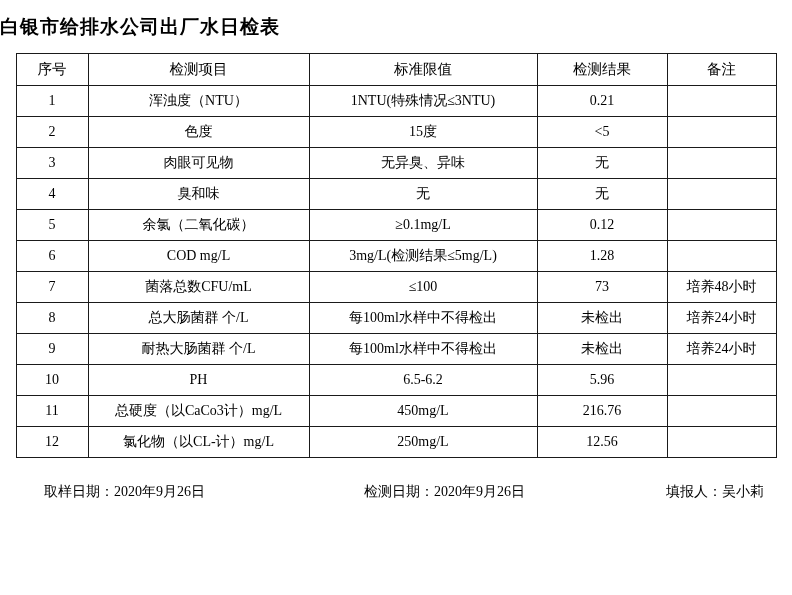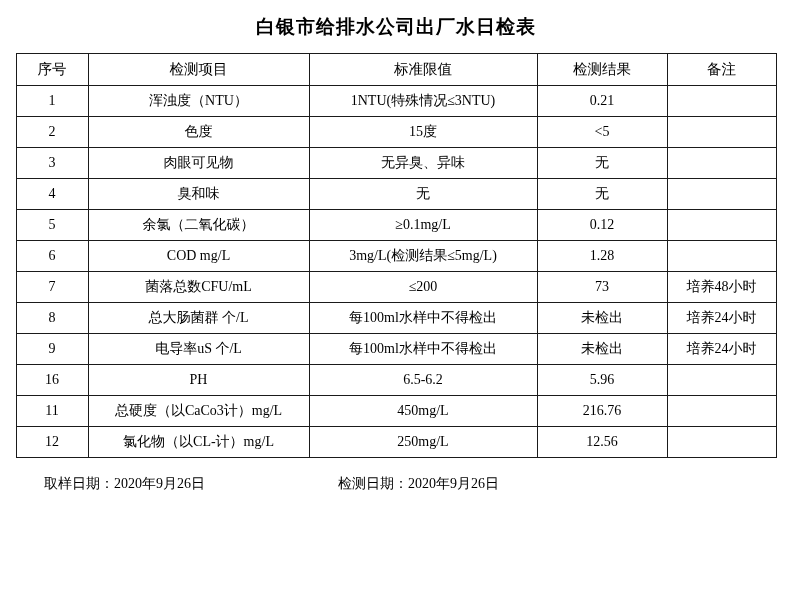--- a/index.html
+++ b/index.html
@@ -14,21 +14,21 @@
     color: #000000;
     overflow: hidden;
   }
   .page {
     position: relative;
     width: 792px;
     height: 595px;
     box-sizing: border-box;
   }
   .title {
-    text-align: center;
+    text-align: left;
     font-size: 19px;
     font-weight: bold;
     letter-spacing: 1px;
     padding-top: 14px;
     padding-bottom: 13px;
   }
   table.report {
     border-collapse: collapse;
     margin: 0 auto;
     width: 760px;
@@ -51,24 +51,25 @@
     margin-left: 23px;
   }
   col.c0 { width: 72px; }
   col.c1 { width: 221px; }
   col.c2 { width: 228px; }
   col.c3 { width: 130px; }
   col.c4 { width: 109px; }
 
   .footer {
     width: 760px;
-    margin: 4px auto;
+    margin: 12px auto;
     display: flex;
     font-size: 14px;
     padding-top: 13px;
+    gap: 26px;
   }
   .footer .f-sample {
     width: 300px;
     padding-left: 28px;
     box-sizing: border-box;
   }
   .footer .f-test {
     width: 280px;
     box-sizing: border-box;
     padding-left: 22px;
@@ -144,40 +145,40 @@
       <tr>
         <td>6</td>
         <td class="nowrap">COD      mg/L</td>
         <td>3mg/L(检测结果≤5mg/L)</td>
         <td>1.28</td>
         <td></td>
       </tr>
       <tr>
         <td>7</td>
         <td>菌落总数CFU/mL</td>
-        <td>≤200</td>
+        <td>≤100</td>
         <td>73</td>
         <td>培养48小时</td>
       </tr>
       <tr>
         <td>8</td>
         <td>总大肠菌群 个/L</td>
         <td>每100ml水样中不得检出</td>
         <td>未检出</td>
         <td>培养24小时</td>
       </tr>
       <tr>
         <td>9</td>
-        <td>电导率uS 个/L</td>
+        <td>耐热大肠菌群 个/L</td>
         <td>每100ml水样中不得检出</td>
         <td>未检出</td>
         <td>培养24小时</td>
       </tr>
       <tr>
-        <td>16</td>
+        <td>10</td>
         <td>PH</td>
         <td>6.5-6.2</td>
         <td>5.96</td>
         <td></td>
       </tr>
       <tr>
         <td>11</td>
         <td class="nowrap">总硬度（以CaCo3计）mg/L</td>
         <td>450mg/L</td>
         <td>216.76</td>
@@ -189,15 +190,16 @@
         <td>250mg/L</td>
         <td>12.56</td>
         <td></td>
       </tr>
     </tbody>
   </table>
 
   <div class="footer">
     <div class="f-sample">取样日期：2020年9月26日</div>
     <div class="f-test">检测日期：2020年9月26日</div>
+    <div class="f-filler">填报人：吴小莉</div>
   </div>
 
 </div>
 
 </body></html>

